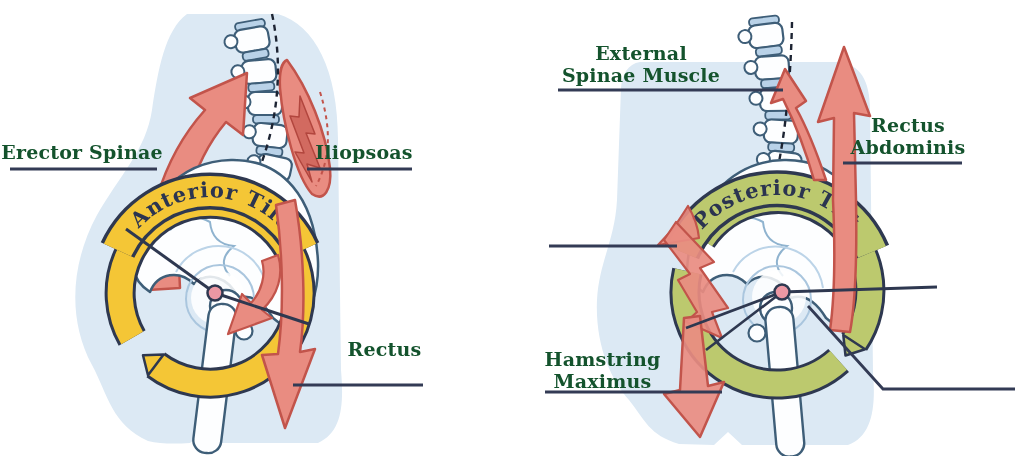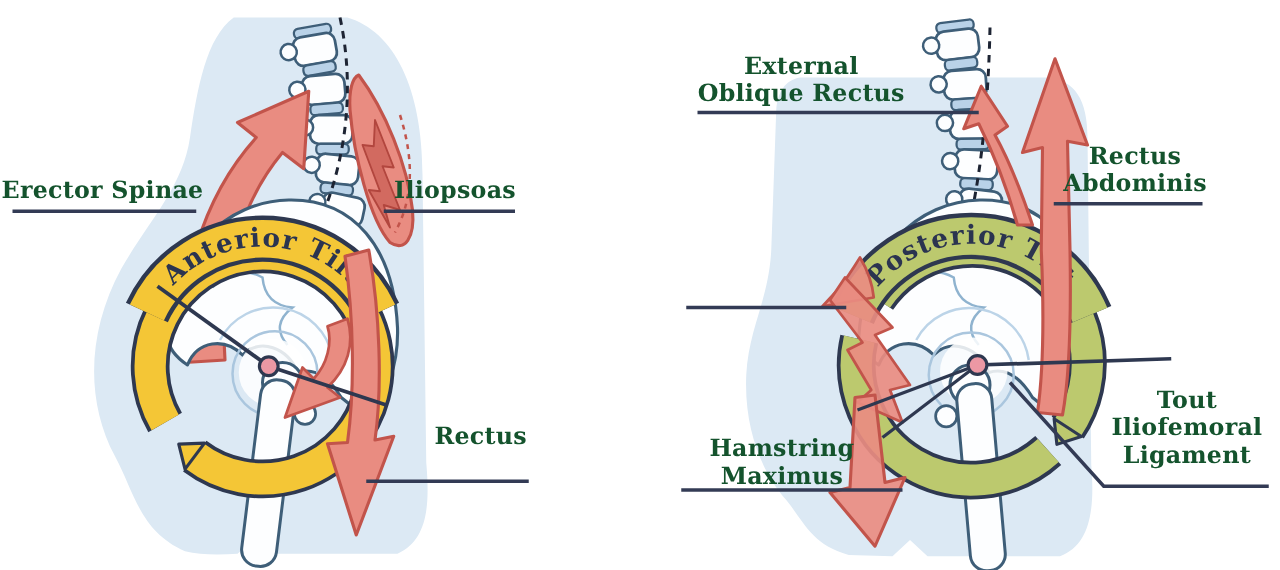--- a/index.html
+++ b/index.html
@@ -159,29 +159,24 @@
 </div>
 <div class="lbl" style="left:305px;top:141px;width:118px">
   <span>Iliopsoas</span>
 </div>
 <div class="lbl" style="left:332px;top:338px;width:105px">
   <span>Rectus</span>
 </div>
 
 <div class="lbl" style="left:552px;top:42px;width:178px">
   <span>External</span>
-  <span>Oblique Rectus</span>
+  <span>Spinae Muscle</span>
 </div>
 <div class="lbl" style="left:848px;top:114px;width:120px">
   <span>Rectus</span>
   <span>Abdominis</span>
 </div>
-<div class="lbl" style="left:558px;top:348px;width:135px">
+<div class="lbl" style="left:535px;top:348px;width:135px">
   <span>Hamstring</span>
   <span>Maximus</span>
-</div>
-<div class="lbl" style="left:882px;top:309px;width:135px">
-  <span>Tout</span>
-  <span>Iliofemoral</span>
-  <span>Ligament</span>
 </div>
 
 </div>
 
 </body></html>

